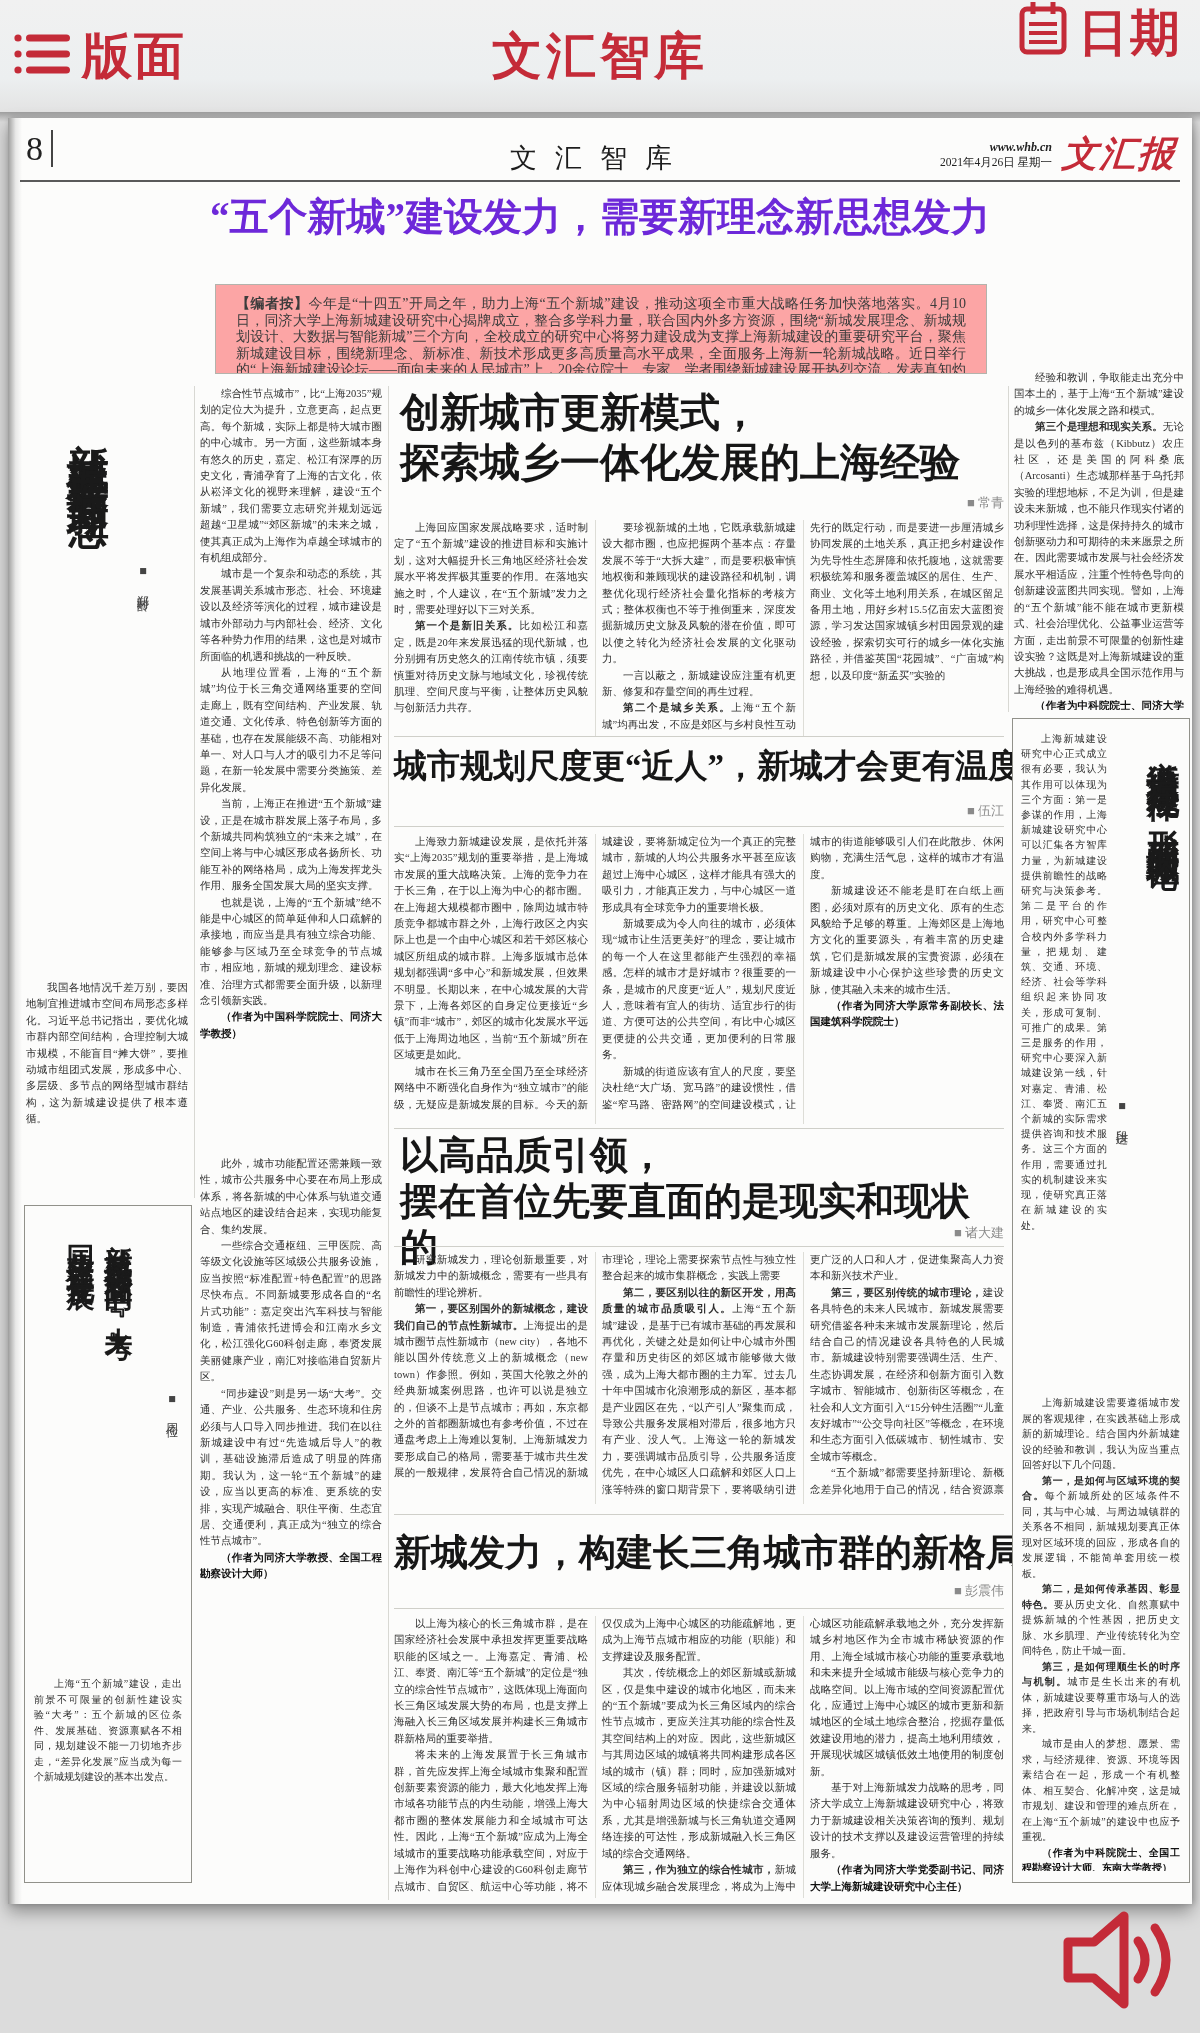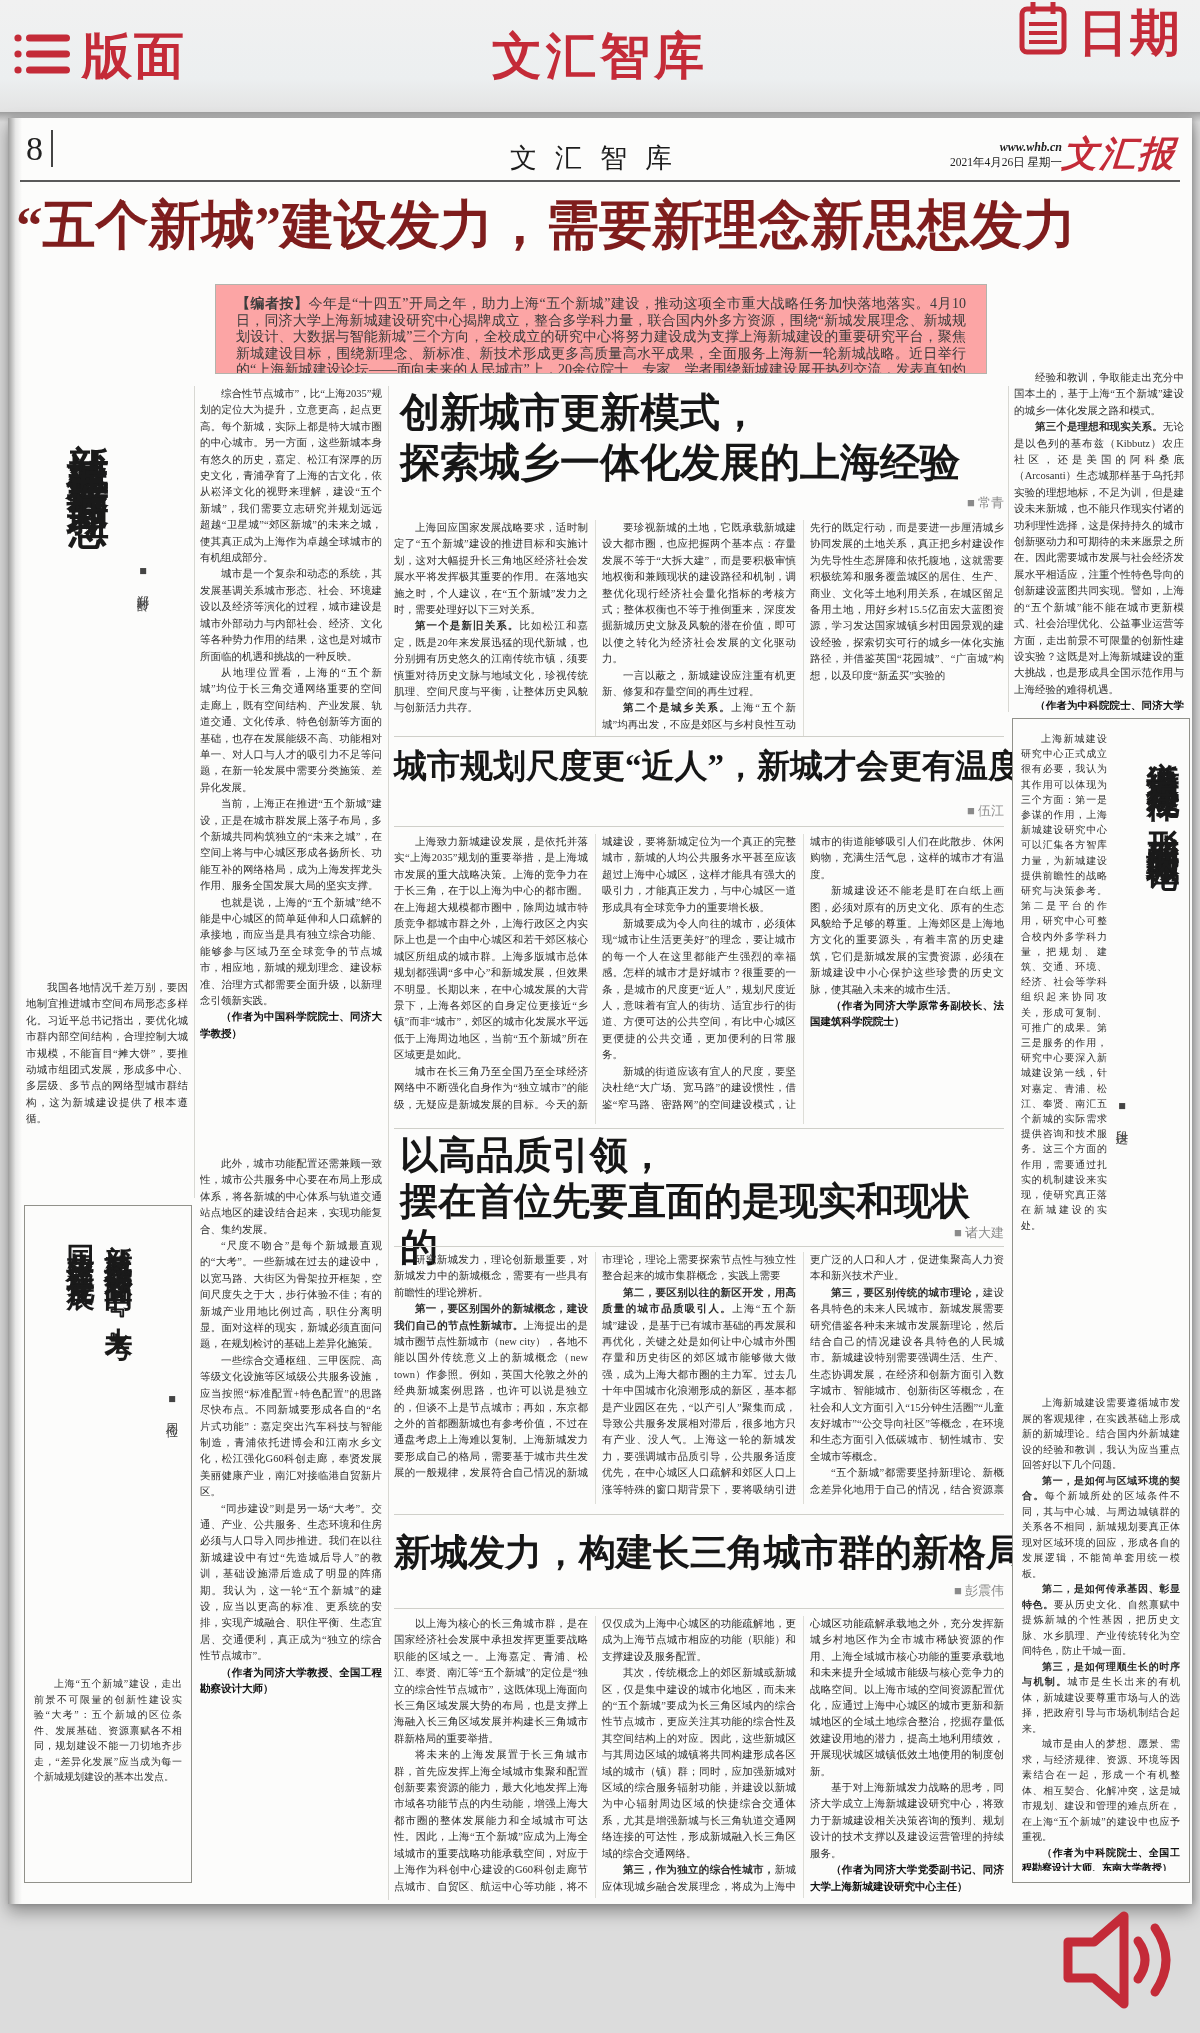--- a/index.html
+++ b/index.html
@@ -29,29 +29,29 @@
     background:#fcfcfb;box-shadow:0 8px 16px rgba(0,0,0,.35),2px 0 6px rgba(0,0,0,.2);
   }
   .page::before{ 
     content:"";position:absolute;left:0;top:0;bottom:0;width:14px;
     background:linear-gradient(90deg,rgba(0,0,0,.38),rgba(0,0,0,.08) 55%,rgba(0,0,0,0));
     pointer-events:none;z-index:5;
   }
   .ph-num{position:absolute;left:18px;top:12px;font-size:34px;color:#222;}
   .ph-num b{font-weight:400;border-right:2px solid #444;padding-right:8px;}
   .ph-title{position:absolute;left:0;right:0;top:22px;text-align:center;font-size:27px;color:#1d1d1d;letter-spacing:18px;}
-  .ph-right{position:absolute;right:16px;top:12px;display:flex;align-items:center;}
+  .ph-right{position:absolute;right:16px;top:12px;display:flex;align-items:center;gap:10px;}
   .ph-meta{text-align:right;color:#222;line-height:15px;}
   .ph-url{font-size:12px;font-weight:700;font-style:italic;}
   .ph-date{font-size:11.5px;}
   .ph-masthead{font-size:36px;font-weight:900;font-style:italic;color:var(--accent);letter-spacing:2px;transform:skewX(-4deg);}
   .ph-rule{position:absolute;left:12px;right:12px;top:62px;border-top:2px solid #5a5a5a;}
   .headline{
-    position:absolute;left:8px;right:8px;top:72px;
-    font-size:53px;font-weight:900;color:#7f1d1d;letter-spacing:0px;white-space:nowrap;
+    position:absolute;left:8px;right:8px;top:72px;text-align:center;
+    font-size:39px;font-weight:900;color:#6d28d9;letter-spacing:0px;white-space:nowrap;
   }
   .note{
     position:absolute;left:207px;top:166px;width:772px;height:90px;box-sizing:border-box;
     border:1px solid #b3b3ac;background:#fca5a5;padding:11px 20px;overflow:hidden;
     font-size:14px;line-height:16.6px;color:#3c3c3c;text-align:justify;
   }
   .note .lead{font-weight:700;}
   
   .vr{position:absolute;width:0;border-left:1px solid #d8d8d3;}
   .hdiv{position:absolute;height:0;border-top:1px solid #cfcfc9;}
@@ -159,21 +159,20 @@
       <div>同步建设差异化发展</div>
     </div>
     <div class="vauthor" style="left:138px;top:186px;height:110px">■ 周俭</div>
     <div class="tb" style="left:9px;top:470px;width:148px;height:198px;font-size:10px;line-height:15.5px">
       <p><span>上海“五个新城”建设，走出前景不可限量的创新性建设实验“大考”：五个新城的区位条件、发展基础、资源禀赋各不相同，规划建设不能一刀切地齐步走，“差异化发展”应当成为每一个新城规划建设的基本出发点。</span></p>
     </div>
   </div>
 
   <div class="tb" style="left:192px;top:1038px;width:182px;height:744px">
     <p><span>此外，城市功能配置还需兼顾一致性，城市公共服务中心要在布局上形成体系，将各新城的中心体系与轨道交通站点地区的建设结合起来，实现功能复合、集约发展。</span></p>
-    <p><span>“尺度不吻合”是每个新城最直观的“大考”。一些新城在过去的建设中，以宽马路、大街区为骨架拉开框架，空间尺度失之于大，步行体验不佳；有的新城产业用地比例过高，职住分离明显。面对这样的现实，新城必须直面问题，在规划检讨的基础上差异化施策。</span></p>
     <p><span>一些综合交通枢纽、三甲医院、高等级文化设施等区域级公共服务设施，应当按照“标准配置+特色配置”的思路尽快布点。不同新城要形成各自的“名片式功能”：嘉定突出汽车科技与智能制造，青浦依托进博会和江南水乡文化，松江强化G60科创走廊，奉贤发展美丽健康产业，南汇对接临港自贸新片区。</span></p>
     <p><span>“同步建设”则是另一场“大考”。交通、产业、公共服务、生态环境和住房必须与人口导入同步推进。我们在以往新城建设中有过“先造城后导人”的教训，基础设施滞后造成了明显的阵痛期。我认为，这一轮“五个新城”的建设，应当以更高的标准、更系统的安排，实现产城融合、职住平衡、生态宜居、交通便利，真正成为“独立的综合性节点城市”。</span></p>
     <p class="attr"><span>（作者为同济大学教授、全国工程勘察设计大师）</span></p>
   </div>
 
   <div class="ctitle" style="left:392px;top:270px;width:604px;font-size:40px;line-height:50px">
     <div>创新城市更新模式，</div>
     <div>探索城乡一体化发展的上海经验</div>
   </div>
   <div class="cauthor" style="left:386px;top:376px;width:610px">

